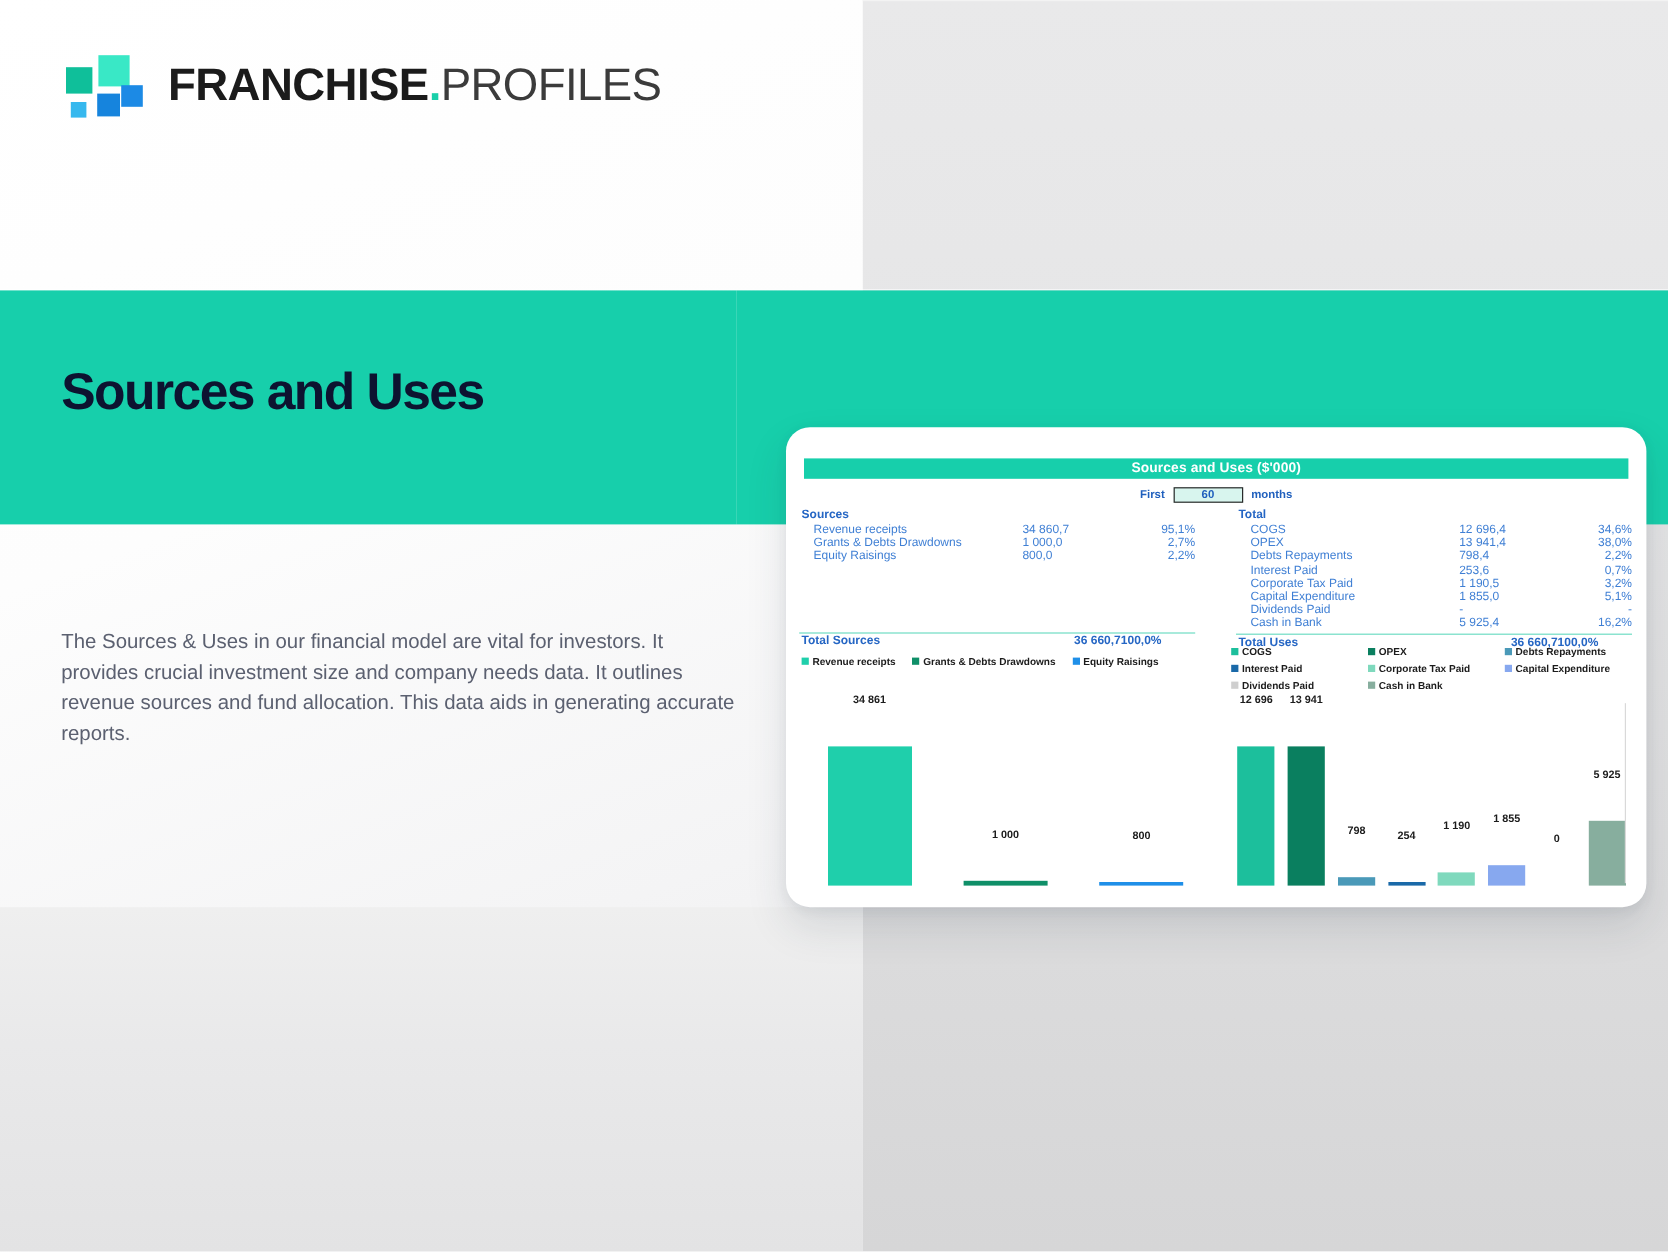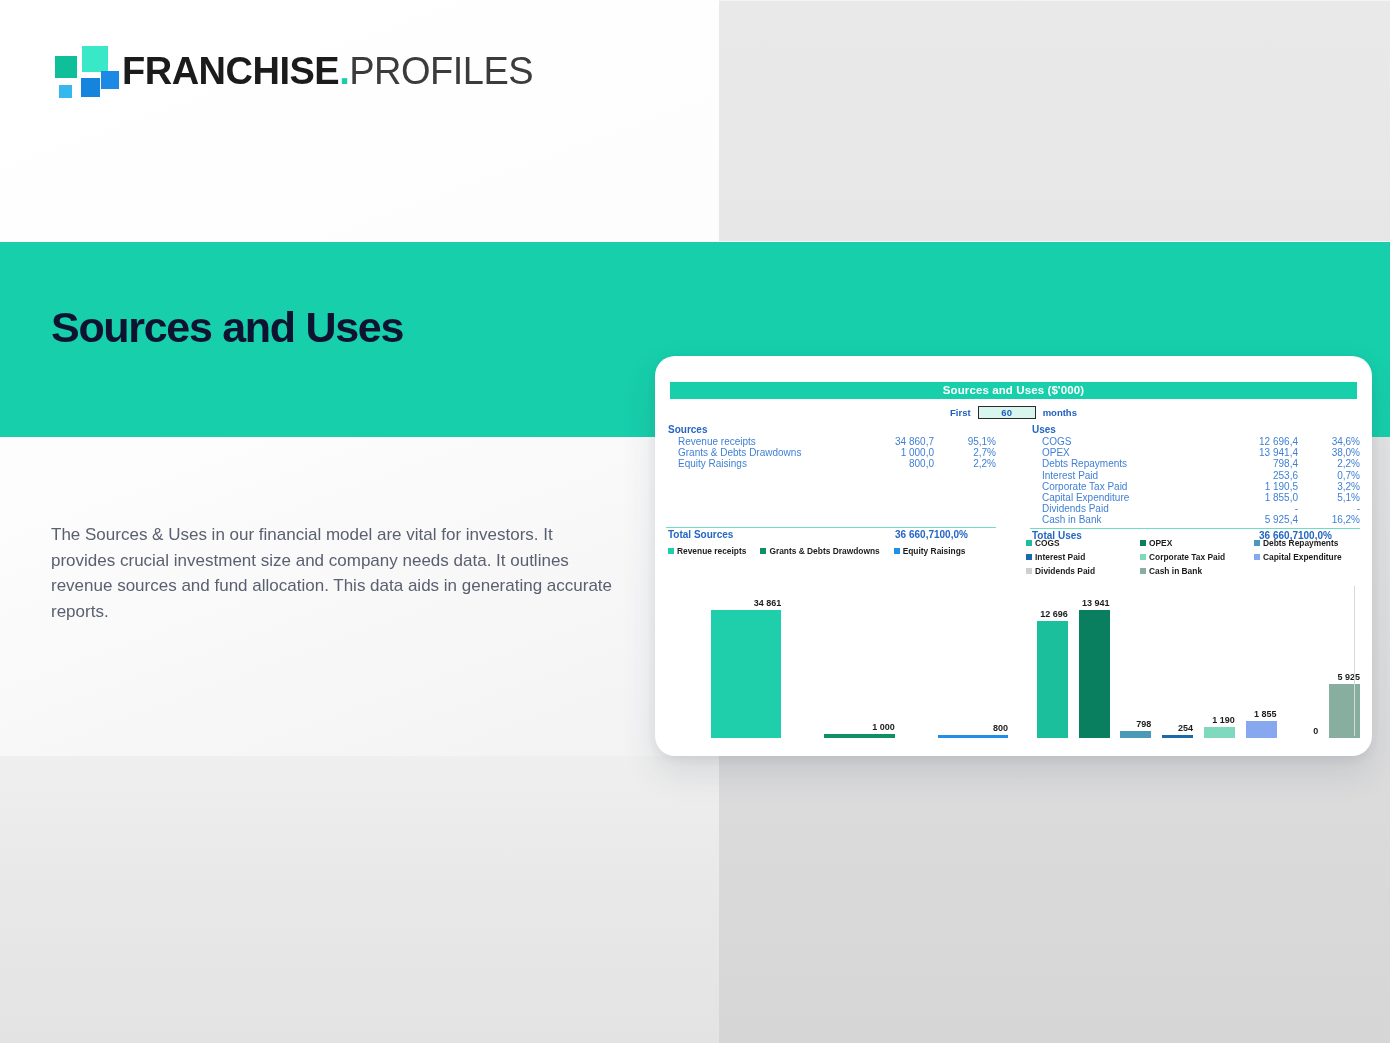--- a/index.html
+++ b/index.html
@@ -46,21 +46,21 @@
   }
   .logo-mark { position:relative; width:62px; height:54px; flex:0 0 auto; }
   .logo-mark i { position:absolute; display:block; }
   .sq-a { left:5px;  top:12px; width:22px; height:22px; background:#0fbf9a; }
   .sq-b { left:32px; top:2px;  width:26px; height:26px; background:#39e8c6; }
   .sq-c { left:31px; top:34px; width:19px; height:19px; background:#1684dd; }
   .sq-d { left:51px; top:27px; width:18px; height:18px; background:#1c8ae5; }
   .sq-e { left:9px;  top:41px; width:13px; height:13px; background:#36b8ee; }
   .logo-text {
     font-size:38px; letter-spacing:-0.5px; line-height:1; white-space:nowrap;
-    margin-left:10px;
+    margin-left:28px;
   }
   .logo-text .b { font-weight:700; color:#1b1b1b; }
   .logo-text .dot { font-weight:700; color:#19cfa9; }
   .logo-text .l { font-weight:300; color:#3b3b3b; }
 
   
   .headline {
     position:absolute; left:51px; top:305px;
     font-size:43px; font-weight:700; letter-spacing:-1.3px;
     color:#0d1330; line-height:1.05;
@@ -100,21 +100,21 @@
 
   
   .tbl { position:absolute; top:68px; width:330px; font-size:10px; color:#3f7fd4; }
   .tbl.left  { left:11px; }
   .tbl.right { left:375px; }
   .tbl .hdr { font-weight:700; color:#2566c4; padding-left:2px; margin-bottom:1px; }
   .tbl .row {
     display:flex; align-items:baseline; height:11.2px; padding-left:12px;
   }
   .tbl .row .nm { flex:1 1 auto; white-space:nowrap; }
-  .tbl .row .v1 { width:82px; text-align:right; }
+  .tbl .row .v1 { width:82px; text-align:left; }
   .tbl .row .v2 { width:62px; text-align:right; }
   .tbl .total {
     display:flex; align-items:baseline; height:13px; padding-left:2px;
     font-weight:700; color:#2566c4; border-top:1.4px solid #6fdcc4;
     margin-top:2px; padding-top:1px;
   }
   .tbl .total .nm { flex:1 1 auto; }
   .tbl .total .v1 { width:82px; text-align:right; }
   .tbl .total .v2 { width:62px; text-align:left; }
   .tbl.left .spacer { height:55px; }
@@ -126,21 +126,21 @@
   .lg { display:flex; align-items:center; gap:3px; white-space:nowrap; }
   .sw { width:6px; height:6px; flex:0 0 auto; display:inline-block; }
 
   
   .chart { position:absolute; bottom:18px; height:160px; }
   .chart.left  { left:13px;  width:340px; }
   .chart.right { left:371px; width:334px; }
   .bars { position:absolute; left:0; bottom:0; width:100%; height:160px;
           display:flex; align-items:flex-end; }
   .bcol { flex:1 1 0; display:flex; flex-direction:column;
-          align-items:flex-end; justify-content:flex-end; height:100%; }
+          align-items:center; justify-content:flex-end; height:100%;gap:32px; }
   .blab { font-size:9px; font-weight:700; color:#1c1c1c; margin-bottom:2px;
           white-space:nowrap; }
   .bar { width:62%; }
   .chart.right .bar { width:74%; }
   .divider-v { position:absolute; right:5px; top:8px; width:1px; height:150px;
                background:#d9d9d9; }
 </style>
 </head>
 <body>
 
@@ -197,21 +197,21 @@
       </div>
       <div class="spacer"></div>
       <div class="total">
         <span class="nm">Total Sources</span>
         <span class="v1">36 660,7</span>
         <span class="v2">100,0%</span>
       </div>
     </div>
 
     <div class="tbl right">
-      <div class="hdr">Uses</div>
+      <div class="hdr">Total</div>
       <div class="row">
         <span class="nm">COGS</span>
         <span class="v1">12 696,4</span>
         <span class="v2">34,6%</span>
       </div>
       <div class="row">
         <span class="nm">OPEX</span>
         <span class="v1">13 941,4</span>
         <span class="v2">38,0%</span>
       </div>

